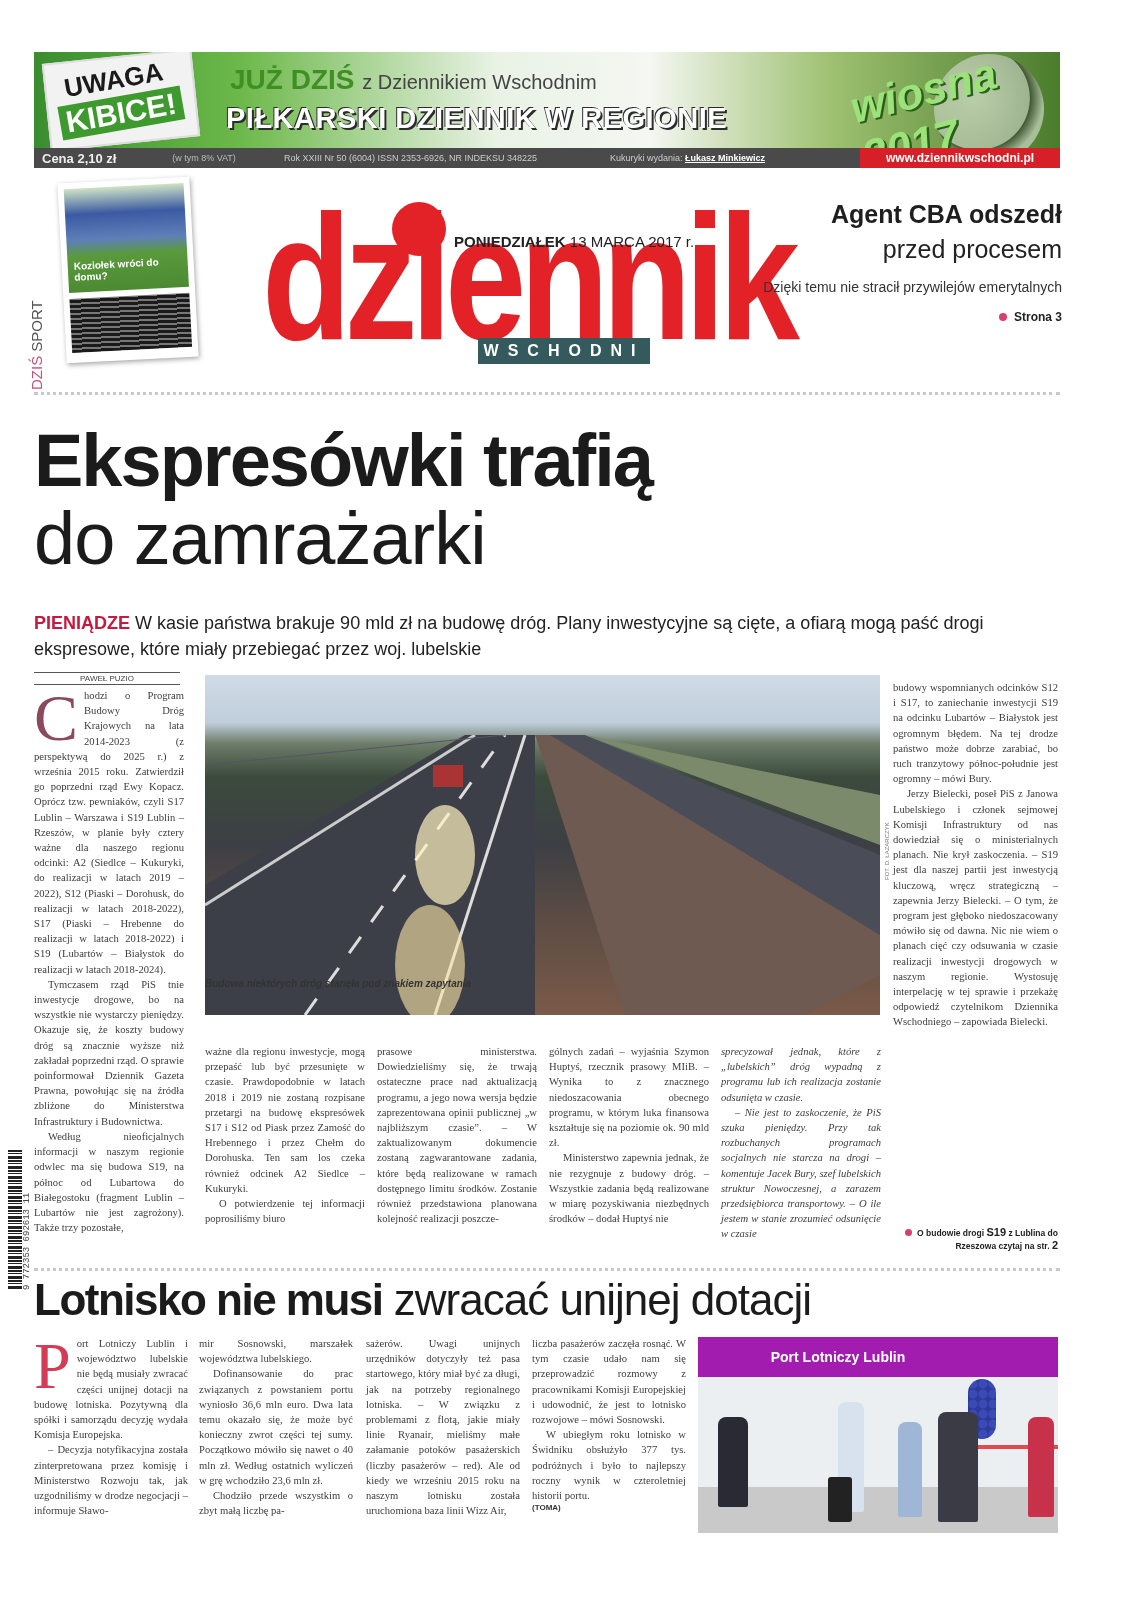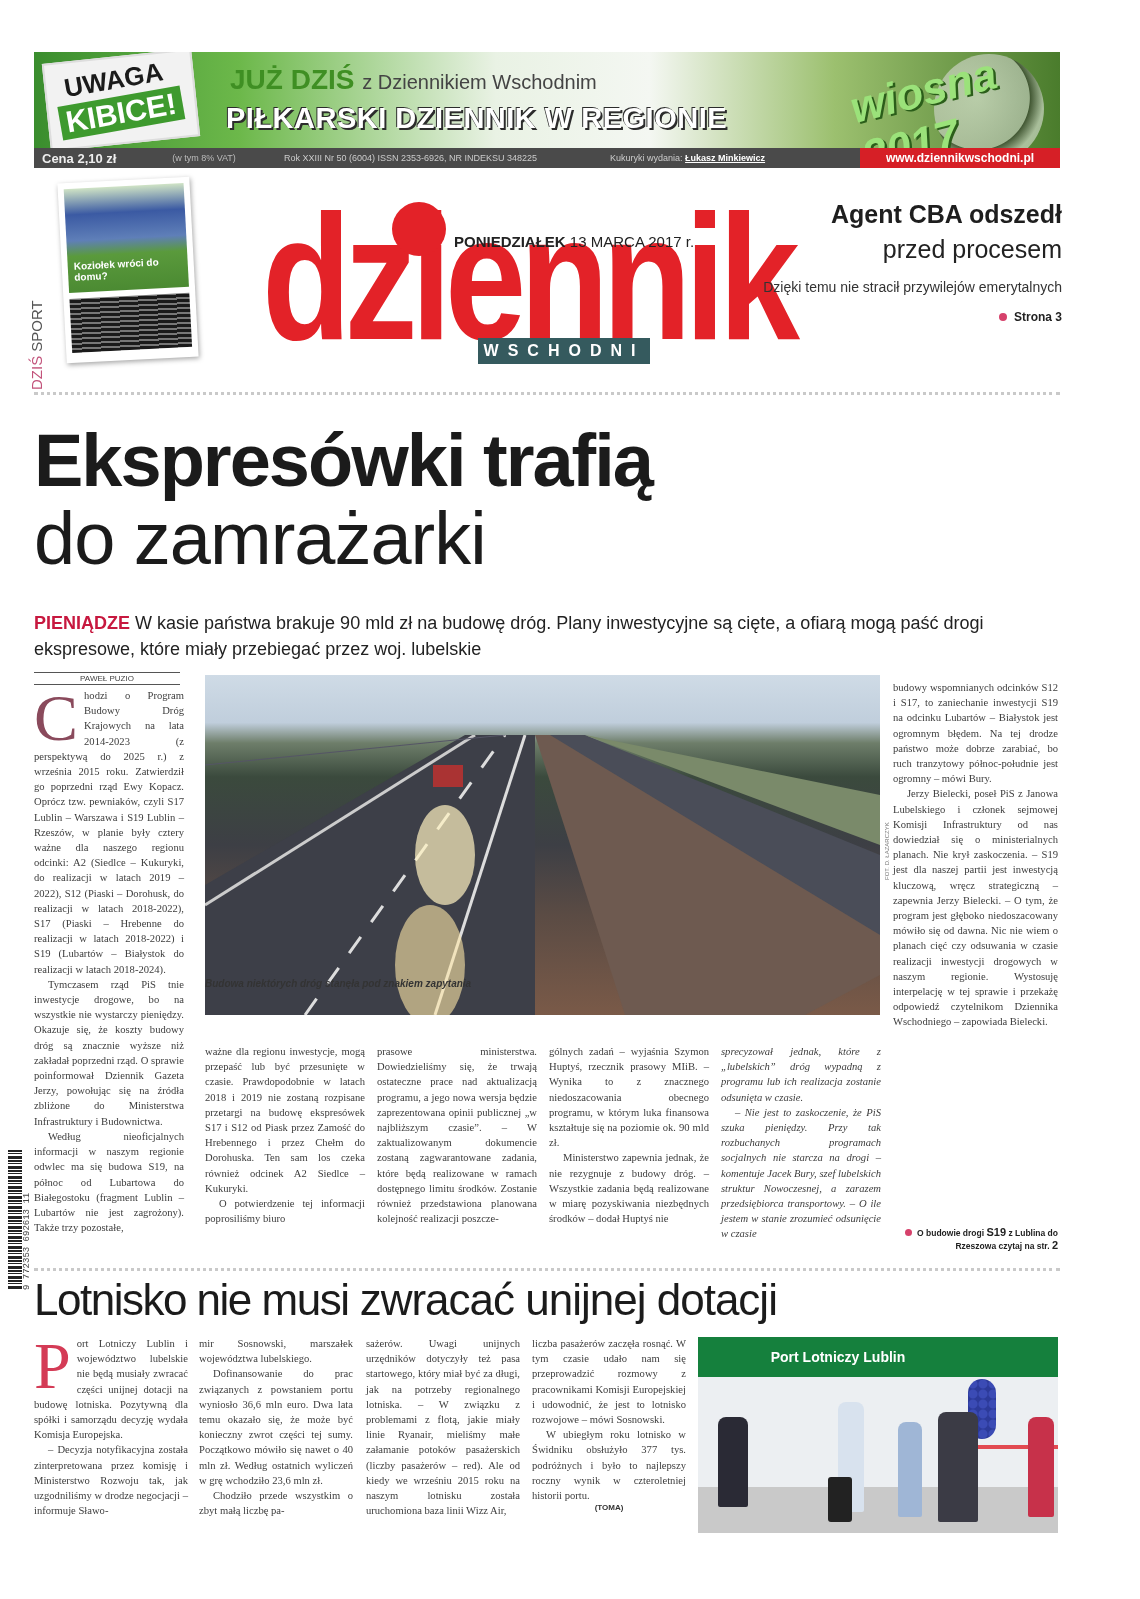--- a/index.html
+++ b/index.html
@@ -79,24 +79,24 @@
     background: linear-gradient(180deg, #cfdbe6 0%, #c0cedc 14%, #6e7e6a 20%, #3b4a3d 30%, #3d3f45 50%, #5a4b44 70%, #7a5a48 100%); }
   .road { position: absolute; left: 0; top: 60px; width: 100%; height: 280px; }
   .photo-credit { position: absolute; left: 884px; top: 880px; transform: rotate(-90deg); transform-origin: left top; font: 400 6px "Liberation Sans", sans-serif; color: #777; }
   .caption1 { position: absolute; left: 205px; top: 978px; font: italic 700 10px "Liberation Sans", sans-serif; color: #333; }
 
   .refbox { position: absolute; left: 866px; top: 1226px; width: 192px; text-align: right; font: 700 8.5px/12px "Liberation Sans", sans-serif; color: #222; }
   .refbox .dot { display: inline-block; width: 7px; height: 7px; border-radius: 50%; background: #d6416b; margin-right: 3px; }
   .refbox b { font-size: 11px; }
 
   .head3 { position: absolute; left: 34px; top: 1275px; font: 400 44px/50px "Liberation Sans", sans-serif; color: #1b1b1b; letter-spacing: -1px; }
-  .head3 b { font-weight: 400; letter-spacing: -1.5px; }
+  .head3 b { font-weight: 700; letter-spacing: -1.5px; }
 
   .photo2 { position: absolute; left: 698px; top: 1337px; width: 360px; height: 196px; overflow: hidden; background: #eceff2; }
-  .photo2 .sign { position: absolute; left: 0; top: 0; width: 100%; height: 40px; background: #15803d; color: #fff;
+  .photo2 .sign { position: absolute; left: 0; top: 0; width: 100%; height: 40px; background: #a21caf; color: #fff;
     font: 700 14px "Liberation Sans", sans-serif; display: flex; align-items: center; justify-content: center; padding-right: 80px; }
   .photo2 .floor { position: absolute; left: 0; top: 150px; width: 100%; height: 46px; background: #c9c9c9; }
   .person { position: absolute; border-radius: 8px 8px 2px 2px; }
   .balloons { position: absolute; left: 270px; top: 42px; width: 28px; height: 60px; border-radius: 14px; background: radial-gradient(circle, #3b4bb5 0 4px, #2c3a9a 5px) 0 0/10px 10px; }
   .ribbon { position: absolute; left: 270px; top: 108px; width: 90px; height: 4px; background: #e24a52; }
   .credit2 { position: absolute; right: 0; font: 700 8px "Liberation Sans", sans-serif; color: #333; }
 
   .barcode { position: absolute; left: 8px; top: 1150px; width: 14px; height: 140px;
     background: repeating-linear-gradient(180deg, #222 0 2px, #fff 2px 3px, #222 3px 4px, #fff 4px 6px, #222 6px 9px, #fff 9px 10px); }
   .barcode-num { position: absolute; left: 22px; top: 1290px; transform: rotate(-90deg); transform-origin: left top; font: 400 9px "Liberation Mono", monospace; color: #444; }
@@ -164,21 +164,21 @@
 <div class="head2">do zamrażarki</div>
 <div class="lead">
   <span class="kicker">PIENIĄDZE</span>
   <span>W kasie państwa brakuje 90 mld zł na budowę dróg. Plany inwestycyjne są cięte, a ofiarą mogą paść drogi ekspresowe, które miały przebiegać przez woj. lubelskie</span>
 </div>
 
 <div class="byline">PAWEŁ PUZIO</div>
 
 <div class="col" style="left:34px;top:688px;width:150px;">
   <p class="first"><span class="dropcap">C</span><span>hodzi o Program Budowy Dróg Krajowych na lata 2014-2023 (z perspektywą do 2025 r.) z września 2015 roku. Zatwierdził go poprzedni rząd Ewy Kopacz. Oprócz tzw. pewniaków, czyli S17 Lublin – Warszawa i S19 Lublin – Rzeszów, w planie były cztery ważne dla naszego regionu odcinki: A2 (Siedlce – Kukuryki, do realizacji w latach 2019 – 2022), S12 (Piaski – Dorohusk, do realizacji w latach 2018-2022), S17 (Piaski – Hrebenne do realizacji w latach 2018-2022) i S19 (Lubartów – Białystok do realizacji w latach 2018-2024).</span></p>
-  <p>Tymczasem rząd PiS tnie inwestycje drogowe, bo na wszystkie nie wystarczy pieniędzy. Okazuje się, że koszty budowy dróg są znacznie wyższe niż zakładał poprzedni rząd. O sprawie poinformował Dziennik Gazeta Jerzy, powołując się na źródła zbliżone do Ministerstwa Infrastruktury i Budownictwa.</p>
+  <p>Tymczasem rząd PiS tnie inwestycje drogowe, bo na wszystkie nie wystarczy pieniędzy. Okazuje się, że koszty budowy dróg są znacznie wyższe niż zakładał poprzedni rząd. O sprawie poinformował Dziennik Gazeta Prawna, powołując się na źródła zbliżone do Ministerstwa Infrastruktury i Budownictwa.</p>
   <p>Według nieoficjalnych informacji w naszym regionie odwlec ma się budowa S19, na północ od Lubartowa do Białegostoku (fragment Lublin – Lubartów nie jest zagrożony). Także trzy pozostałe,</p>
 </div>
 
 <div class="photo1">
   <svg class="road" viewBox="0 0 675 280" preserveAspectRatio="none">
     <polygon points="0,280 0,150 260,0 330,0 330,280" fill="#3d3f48"></polygon>
     <polygon points="330,0 360,0 675,170 675,240 600,280 420,280" fill="#6e5a50"></polygon>
     <polygon points="345,0 380,0 675,120 675,200" fill="#4a4d58"></polygon>
     <polygon points="380,0 675,60 675,110" fill="#7a8a6a"></polygon>
     <line x1="100" y1="280" x2="300" y2="0" stroke="#ddd" stroke-width="3" stroke-dasharray="20 18"></line>
@@ -236,21 +236,21 @@
   <p class="first">mir Sosnowski, marszałek województwa lubelskiego.</p>
   <p>Dofinansowanie do prac związanych z powstaniem portu wyniosło 36,6 mln euro. Dwa lata temu okazało się, że może być konieczny zwrot części tej sumy. Początkowo mówiło się nawet o 40 mln zł. Według ostatnich wyliczeń w grę wchodziło 23,6 mln zł.</p>
   <p>Chodziło przede wszystkim o zbyt małą liczbę pa-</p>
 </div>
 <div class="col" style="left:366px;top:1336px;width:154px;">
   <p class="first">sażerów. Uwagi unijnych urzędników dotyczyły też pasa startowego, który miał być za długi, jak na potrzeby regionalnego lotniska. – W związku z problemami z flotą, jakie miały linie Ryanair, mieliśmy małe załamanie potoków pasażerskich (liczby pasażerów – red). Ale od kiedy we wrześniu 2015 roku na naszym lotnisku została uruchomiona baza linii Wizz Air,</p>
 </div>
 <div class="col" style="left:532px;top:1336px;width:154px;">
   <p class="first">liczba pasażerów zaczęła rosnąć. W tym czasie udało nam się przeprowadzić rozmowy z pracownikami Komisji Europejskiej i udowodnić, że jest to lotnisko rozwojowe – mówi Sosnowski.</p>
   <p>W ubiegłym roku lotnisko w Świdniku obsłużyło 377 tys. podróżnych i było to najlepszy roczny wynik w czteroletniej historii portu.</p>
-  <div class="credit2" style="position:relative;text-align:center;">(TOMA)</div>
+  <div class="credit2" style="position:relative;text-align:left;">(TOMA)</div>
 </div>
 
 <div class="photo2">
   <div class="sign">Port Lotniczy Lublin</div>
   <div class="balloons"></div>
   <div class="ribbon"></div>
   <div class="floor"></div>
   <div class="person" style="left:20px;top:80px;width:30px;height:90px;background:#2a2a35;"></div>
   <div class="person" style="left:140px;top:65px;width:26px;height:110px;background:#d8e2ee;"></div>
   <div class="person" style="left:200px;top:85px;width:24px;height:95px;background:#9fb6d6;"></div>

